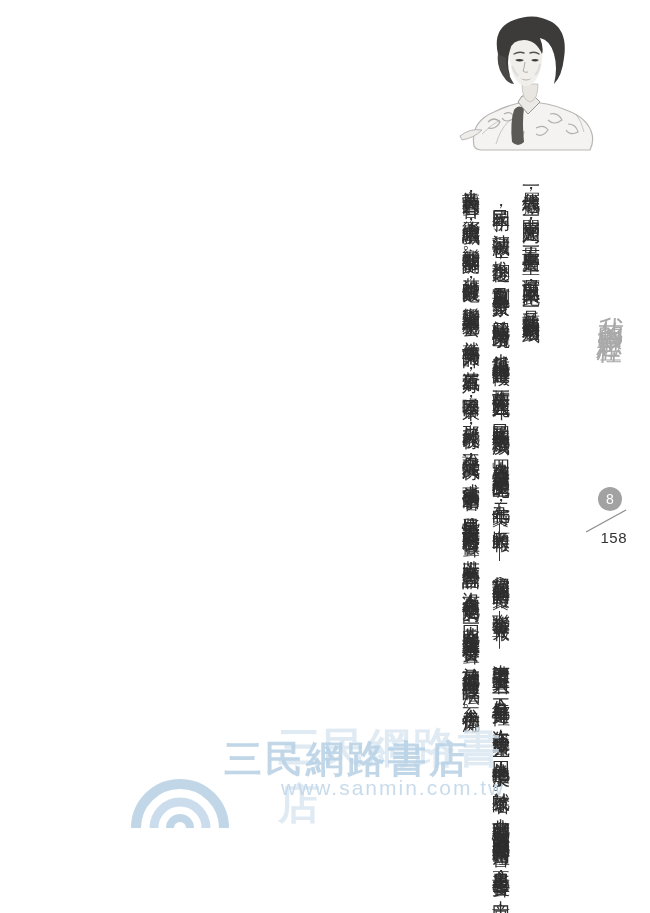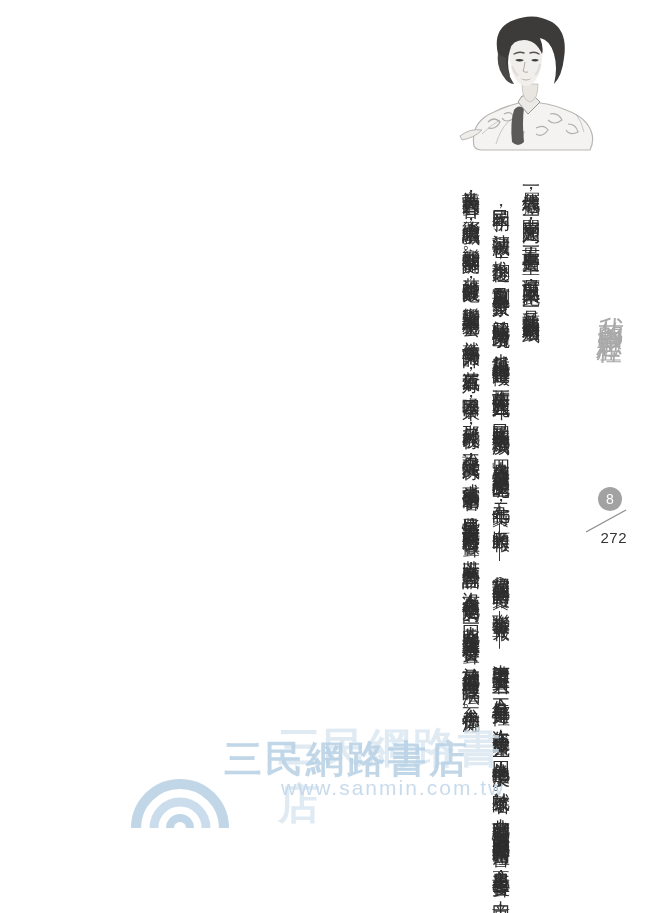--- a/index.html
+++ b/index.html
@@ -120,21 +120,21 @@
   </div>
 
   <div class="side-title">我的學思歷程</div>
 
   <div class="volume-badge">8</div>
 
   <svg class="page-slash" viewBox="0 0 46 26" xmlns="http://www.w3.org/2000/svg">
     <line x1="44" y1="2" x2="4" y2="24" stroke="#8f8f8f" stroke-width="1.4"></line>
   </svg>
 
-  <div class="page-number">272</div>
+  <div class="page-number">158</div>
 
   <div class="body-text">
     <p>一層代表地獄，中間一層是人間，最上面一層是天堂，演員可以上下來回跑，是一種非常新穎的劇場形式。</p>
     <p class="indent">民國初年，清朝被滅亡、推翻之後，京劇又出現另外一番景象。於此同時梅蘭芳出現了，也就是說他出生得很是時候。梅蘭芳生於一八九四年，民國初年時他大約十幾歲。「四大名旦」這個封號是怎麼產生的呢？一九二七年時，《順天時報》——相當於現在的《中國時報》、《聯合報》等等大報——由讀者票選出了五大名旦。五位名旦都是男性，次年有位徐碧雲先生，因為他的嗓子沒了，就被除名了。由此我們可以看出男性演員的戲劇生涯其實相當短暫，主要是男生會變聲，由童音轉為大人的聲音，能否繼續唱戲，變聲期非常關鍵。若祖師爺賞飯吃，變聲期大約半年就過去了，就像梅蘭芳大師；若運氣不好，嗓音回不來了，那就只能改行，說不定只能演武行，或者當後臺的箱管了！這些男性演員扮演女人時得發出一種假聲，若以本來的聲音說話，沒有人會相信他是女的，因此一定要在發聲上來尋求符合女聲，於是他們發展出一種「假聲」唱法，至今仍在流傳。</p>
   </div>
 
   <div class="watermark">
     <div class="wm-ghost-text">三民網路書店</div>
     <svg class="wm-logo" viewBox="0 0 104 84" xmlns="http://www.w3.org/2000/svg">
       <path d="M8 80 A44 44 0 0 1 96 80" fill="none" stroke="#b7d1e5" stroke-width="10"></path>

